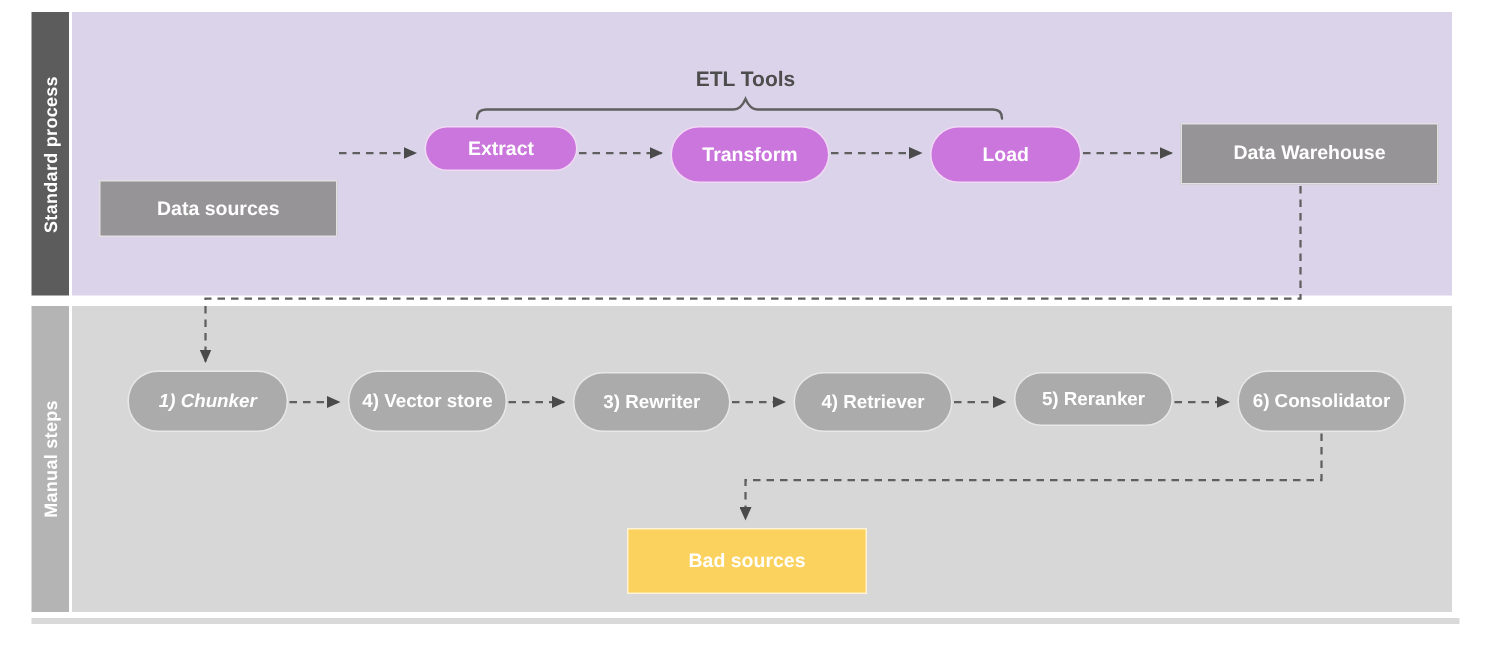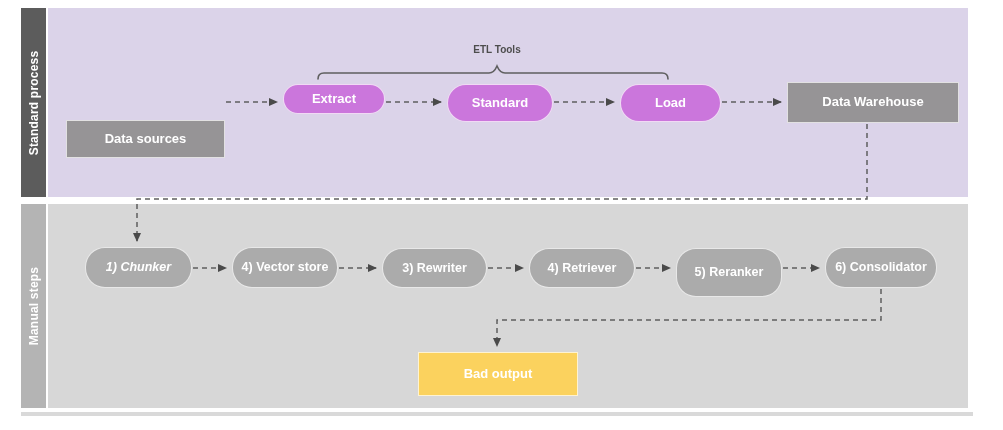--- a/index.html
+++ b/index.html
@@ -27,21 +27,21 @@
     border:1.5px solid rgba(255,255,255,.72);
     line-height:1.15;padding:0 8px;
   }
   .stadium{border-radius:20px;}
   .gray-rect{background:var(--gray-node,#969496);}
   .purple{background:var(--purple-node,#cb76dc);}
   .manual-node{background:var(--manual-node,#ababab);font-size:12.5px;}
   .bad{background:var(--bad-output-bg,#fbd25e);}
   .etl-group-label{
     position:absolute;left:447px;top:44px;width:100px;text-align:center;
-    font-size:10px;font-weight:bold;color:var(--group-label-text,#4d4d4d);
+    font-size:14px;font-weight:bold;color:var(--group-label-text,#4d4d4d);
   }
   svg.overlay{position:absolute;left:0;top:0;pointer-events:none;z-index:6;}
   .connector{fill:none;stroke:var(--connector,#5f5f5f);stroke-width:1.5;stroke-dasharray:5 4;}
   .brace{fill:none;stroke:var(--connector,#5f5f5f);stroke-width:1.6;stroke-linecap:round;}
 </style>
 </head>
 <body>
 
 <div class="lane-bg lane1-bg"></div>
 <div class="lane-bg lane2-bg"></div>
@@ -52,31 +52,31 @@
 <div class="lane-bar lane2-bar">
   <span>Manual steps</span>
 </div>
 
 <div class="bottom-strip"></div>
 
 <div class="etl-group-label">ETL Tools</div>
 
 <div class="node gray-rect" style="left:66px;top:84px;width:159px;height:38px;margin-top:36px;">Data sources</div>
 <div class="node purple stadium" style="left:283px;top:84px;width:102px;height:30px;">Extract</div>
-<div class="node purple stadium" style="left:447px;top:84px;width:106px;height:38px;">Standard</div>
+<div class="node purple stadium" style="left:447px;top:84px;width:106px;height:38px;">Transform</div>
 <div class="node purple stadium" style="left:620px;top:84px;width:101px;height:38px;">Load</div>
 <div class="node gray-rect" style="left:787px;top:82px;width:172px;height:41px;">Data Warehouse</div>
 
 <div class="node manual-node stadium" style="left:85px;top:247px;width:107px;height:41px;font-style:italic;">1) Chunker</div>
 <div class="node manual-node stadium" style="left:232px;top:247px;width:106px;height:41px;">4) Vector store</div>
 <div class="node manual-node stadium" style="left:382px;top:248px;width:105px;height:40px;">3) Rewriter</div>
 <div class="node manual-node stadium" style="left:529px;top:248px;width:106px;height:40px;">4) Retriever</div>
-<div class="node manual-node stadium" style="left:676px;top:248px;width:106px;height:49px;">5) Reranker</div>
+<div class="node manual-node stadium" style="left:676px;top:248px;width:106px;height:36px;">5) Reranker</div>
 <div class="node manual-node stadium" style="left:825px;top:247px;width:112px;height:41px;">6) Consolidator</div>
-<div class="node bad" style="left:418px;top:352px;width:160px;height:44px;">Bad output</div>
+<div class="node bad" style="left:418px;top:352px;width:160px;height:44px;">Bad sources</div>
 
 <svg class="overlay" width="1003" height="430" viewBox="0 0 1003 430">
   <defs>
     <marker id="arrow" markerUnits="userSpaceOnUse" markerWidth="9" markerHeight="8" viewBox="0 0 9 8" refX="8" refY="4" orient="auto">
       <path d="M0,0 L9,4 L0,8 z" fill="#4a4a4a"></path>
     </marker>
   </defs>
 
   <path class="brace" d="M318,79 Q318,73 324,73 L489,73 Q494,73 497,66 Q500,73 505,73 L662,73 Q668,73 668,79"></path>
 

